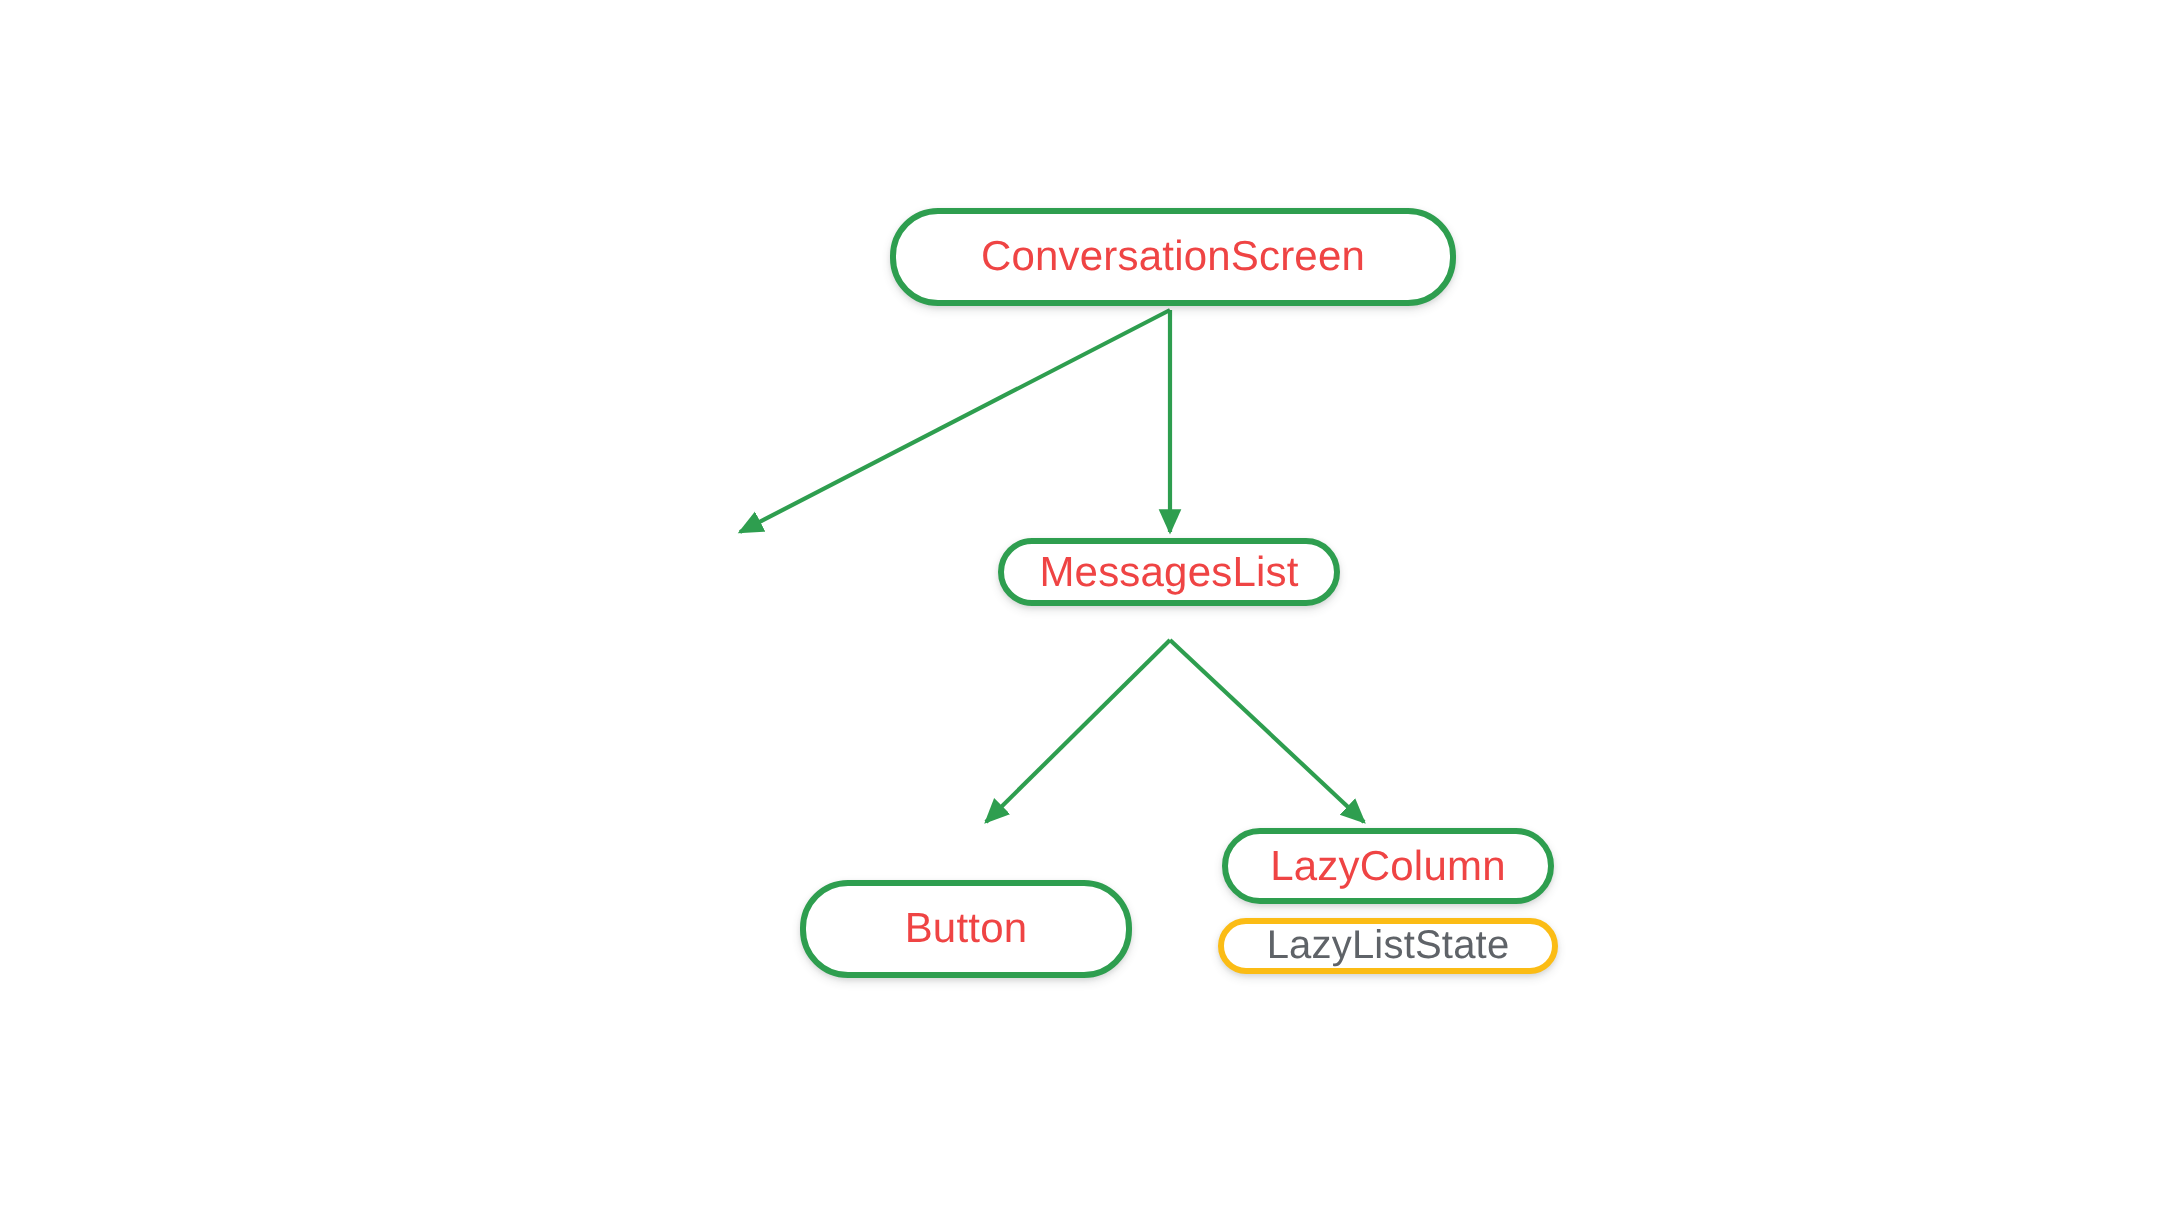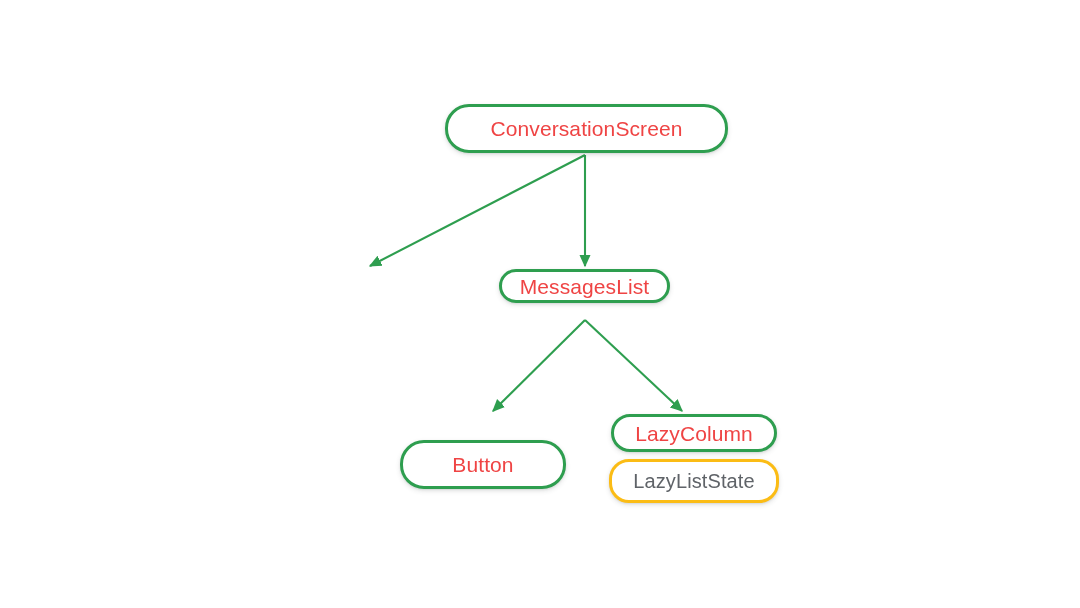--- a/index.html
+++ b/index.html
@@ -60,21 +60,21 @@
   .node.state .node-label {
     color: #5F6368;
     font-size: 20px;
   }
   
   #node-conversationscreen { left: 445px; top: 104px;  width: 283px; height: 49px; }
   #node-userinput          { left: 303px; top: 269px;  width: 167px; height: 49px; }
   #node-messageslist       { left: 499px; top: 269px;  width: 171px; height: 34px; }
   #node-button             { left: 400px; top: 414px;  width: 166px; height: 49px; margin-top: 26px; }
   #node-lazycolumn         { left: 611px; top: 414px;  width: 166px; height: 38px; }
-  #node-lazyliststate      { left: 609px; top: 459px;  width: 170px; height: 44px; }
+  #node-lazyliststate      { left: 609px; top: 459px;  width: 170px; height: 28px; }
 </style>
 </head>
 <body>
 
 <div id="canvas">
 
   <svg id="edge-layer" viewBox="0 0 1080 608" width="1080" height="608" xmlns="http://www.w3.org/2000/svg">
     <defs>
       <marker id="arrowhead" markerWidth="7" markerHeight="7" refX="5.4" refY="3" orient="auto" markerUnits="strokeWidth">
         <path d="M0,0.3 L6,3 L0,5.7 z" fill="#2E9E4F"></path>

